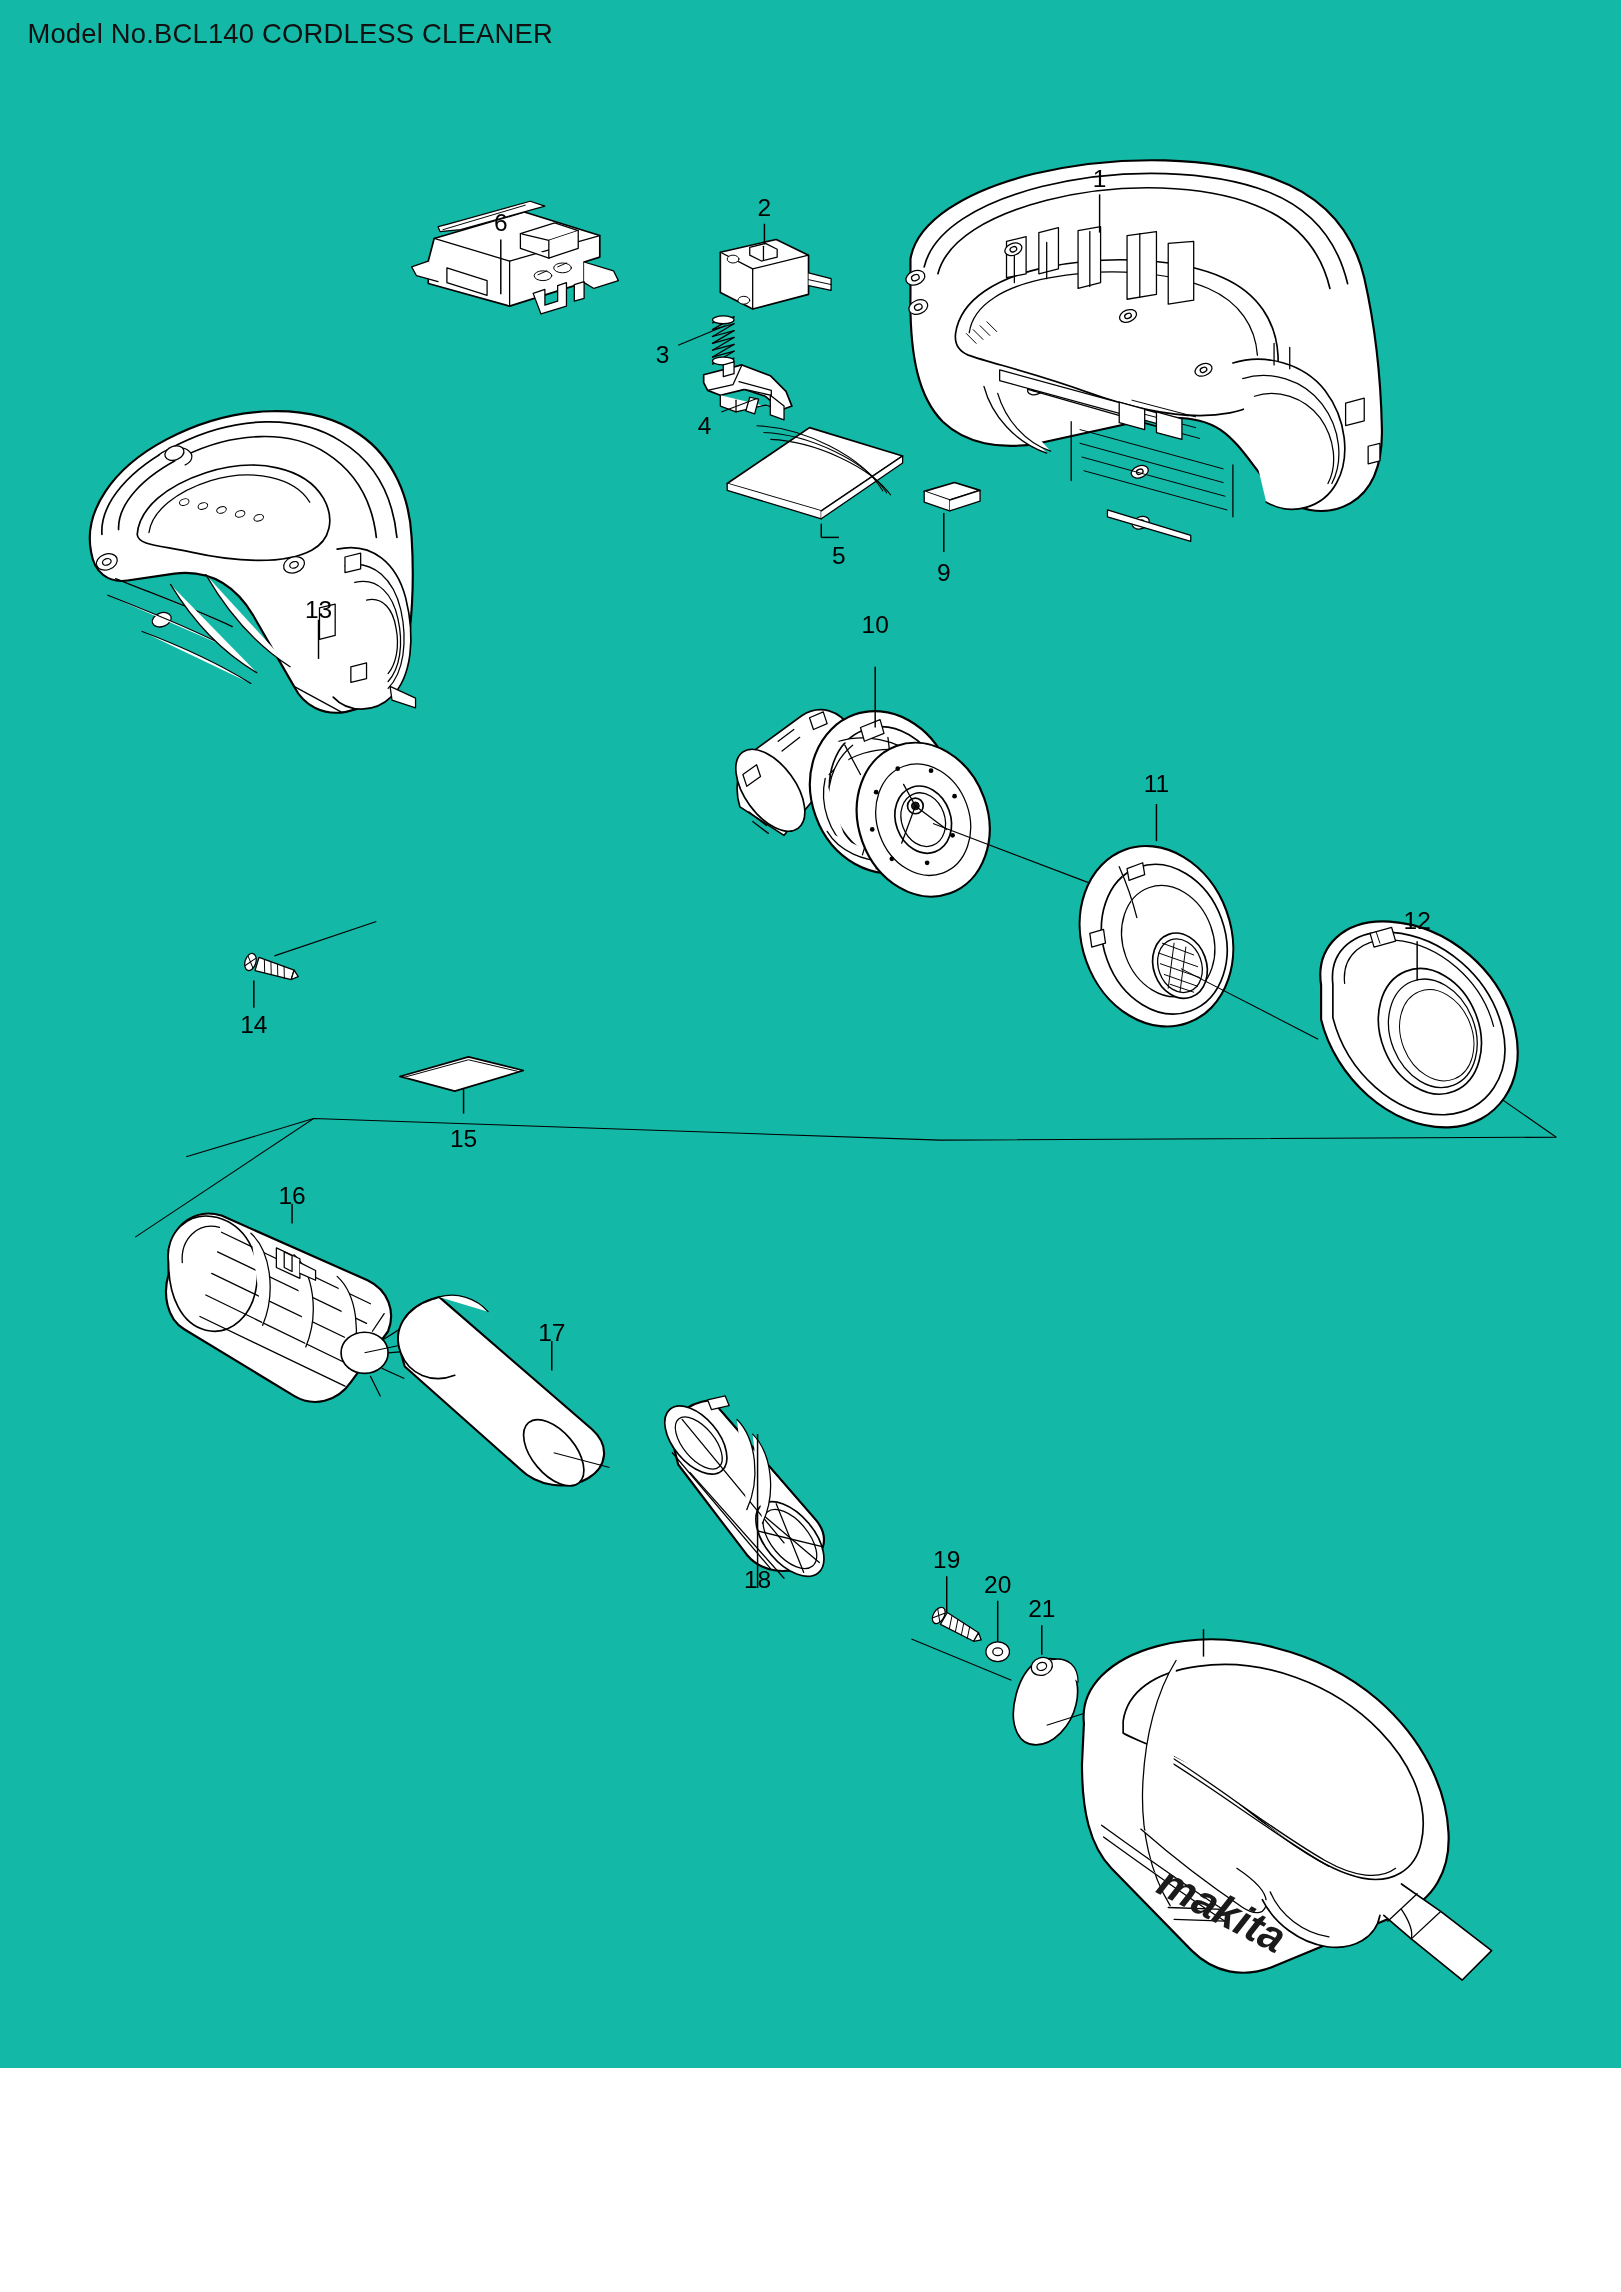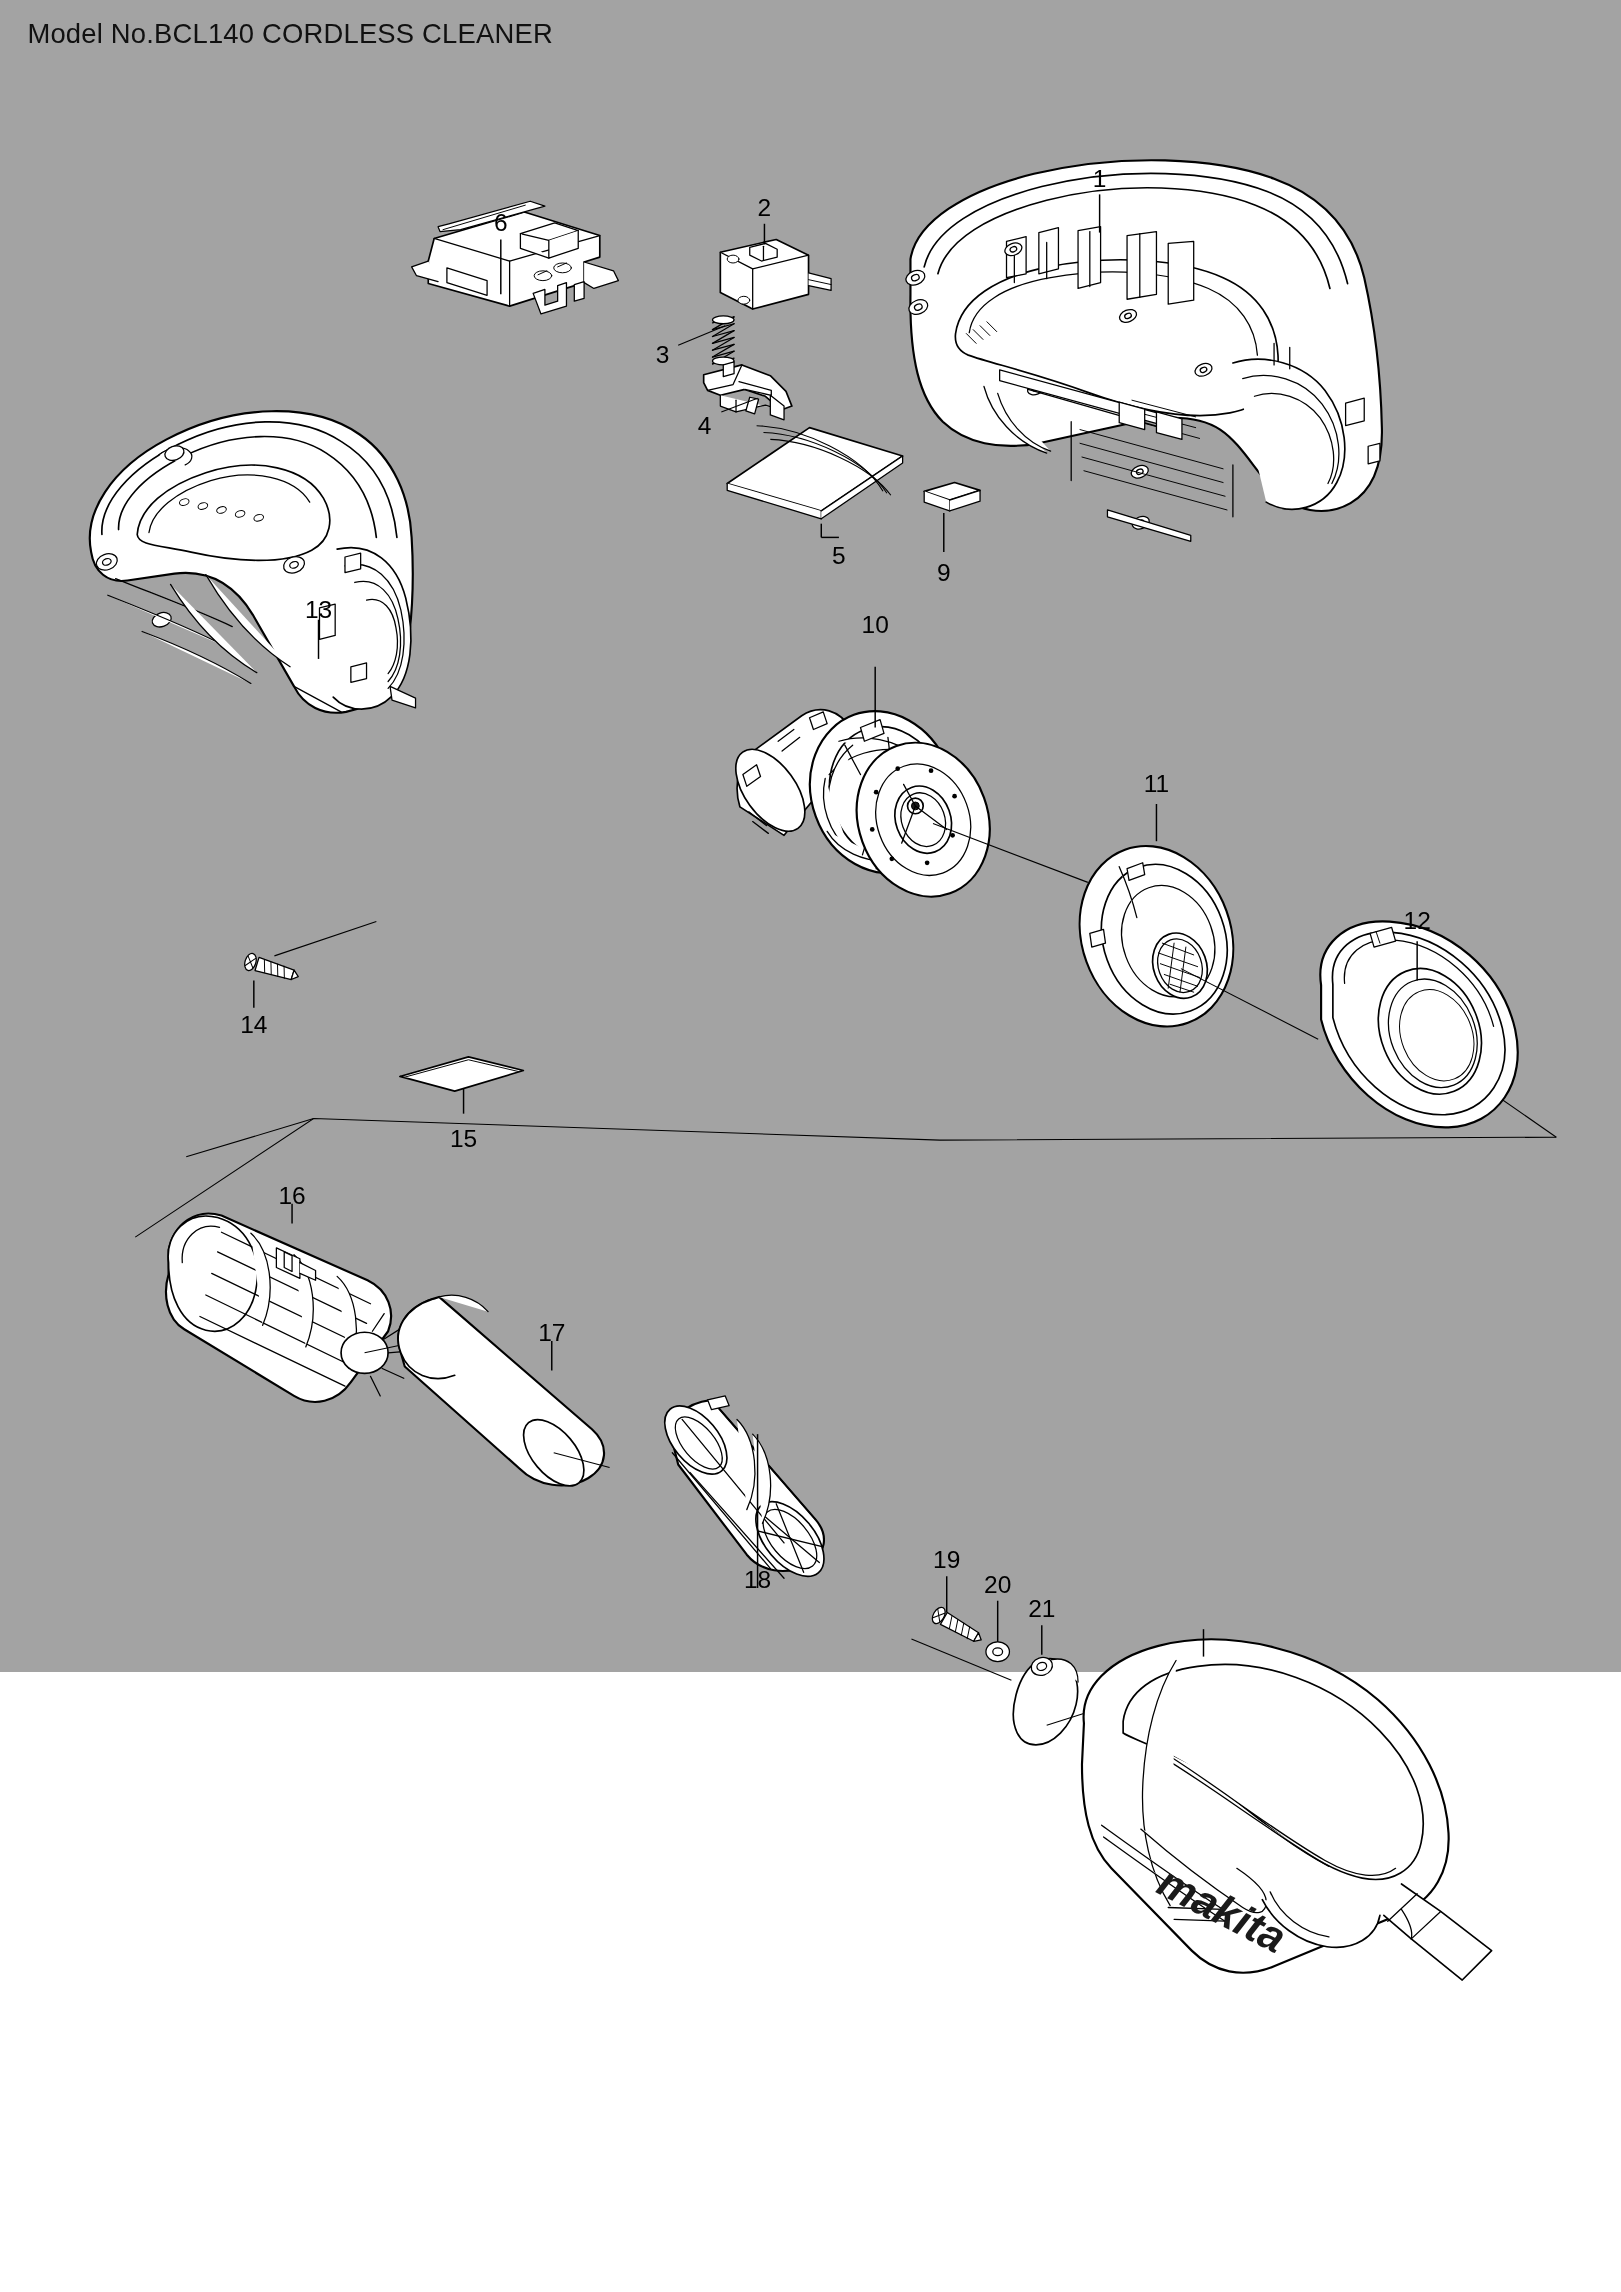--- a/index.html
+++ b/index.html
@@ -1,17 +1,17 @@
 <!DOCTYPE html>
 <html><head>
 <meta charset="utf-8">
 <style>
   html,body{margin:0;padding:0;background:#ffffff;}
   body{width:1621px;height:2293px;font-family:"Liberation Sans",sans-serif;color:#000;overflow:hidden;}
-  #sheet{position:relative;width:1621px;height:1672px;background:#a3a3a3;}
+  #sheet{position:relative;width:1621px;height:2068px;background:#14b8a6;}
   #title{position:absolute;left:27.4px;top:17.6px;font-size:27.4px;letter-spacing:0.2px;color:#111;white-space:nowrap;}
   #art{position:absolute;left:0;top:0;width:1621px;height:2293px;}
   .num{font-family:"Liberation Sans",sans-serif;font-size:25px;fill:#000;}
   .ld{stroke:#000;stroke-width:1.5;fill:none;}
   .ldt{stroke:#000;stroke-width:1.1;fill:none;}
   .ol{stroke:#000;fill:#fff;stroke-linejoin:round;stroke-linecap:round;}
   .o2{stroke-width:2.2;}
   .o17{stroke-width:1.7;}
   .o13{stroke-width:1.3;}
   .o10{stroke-width:1.0;}

